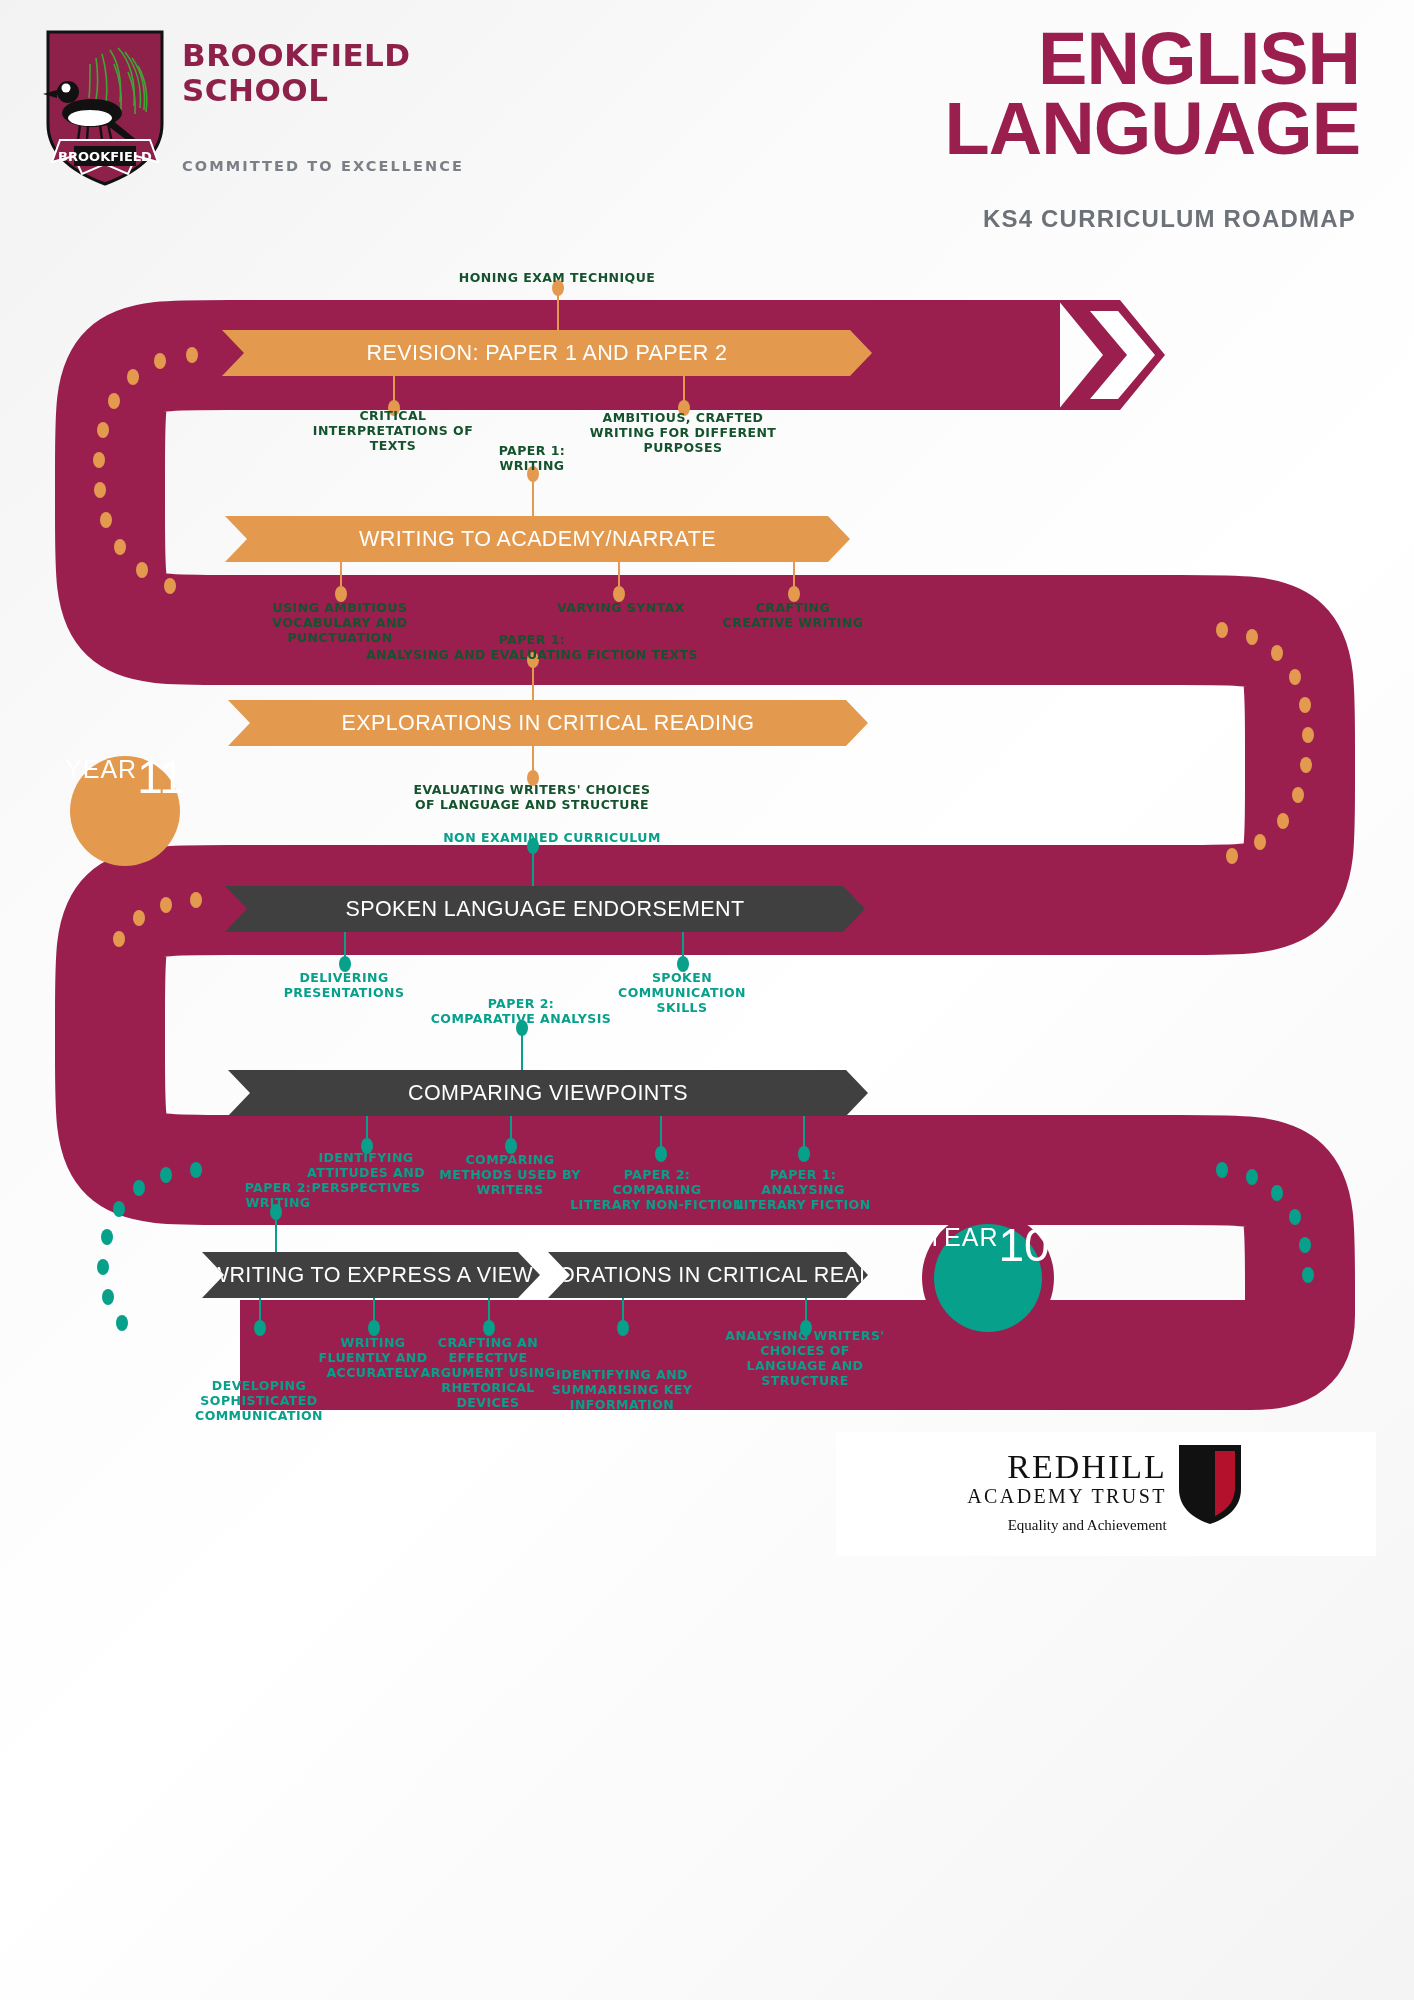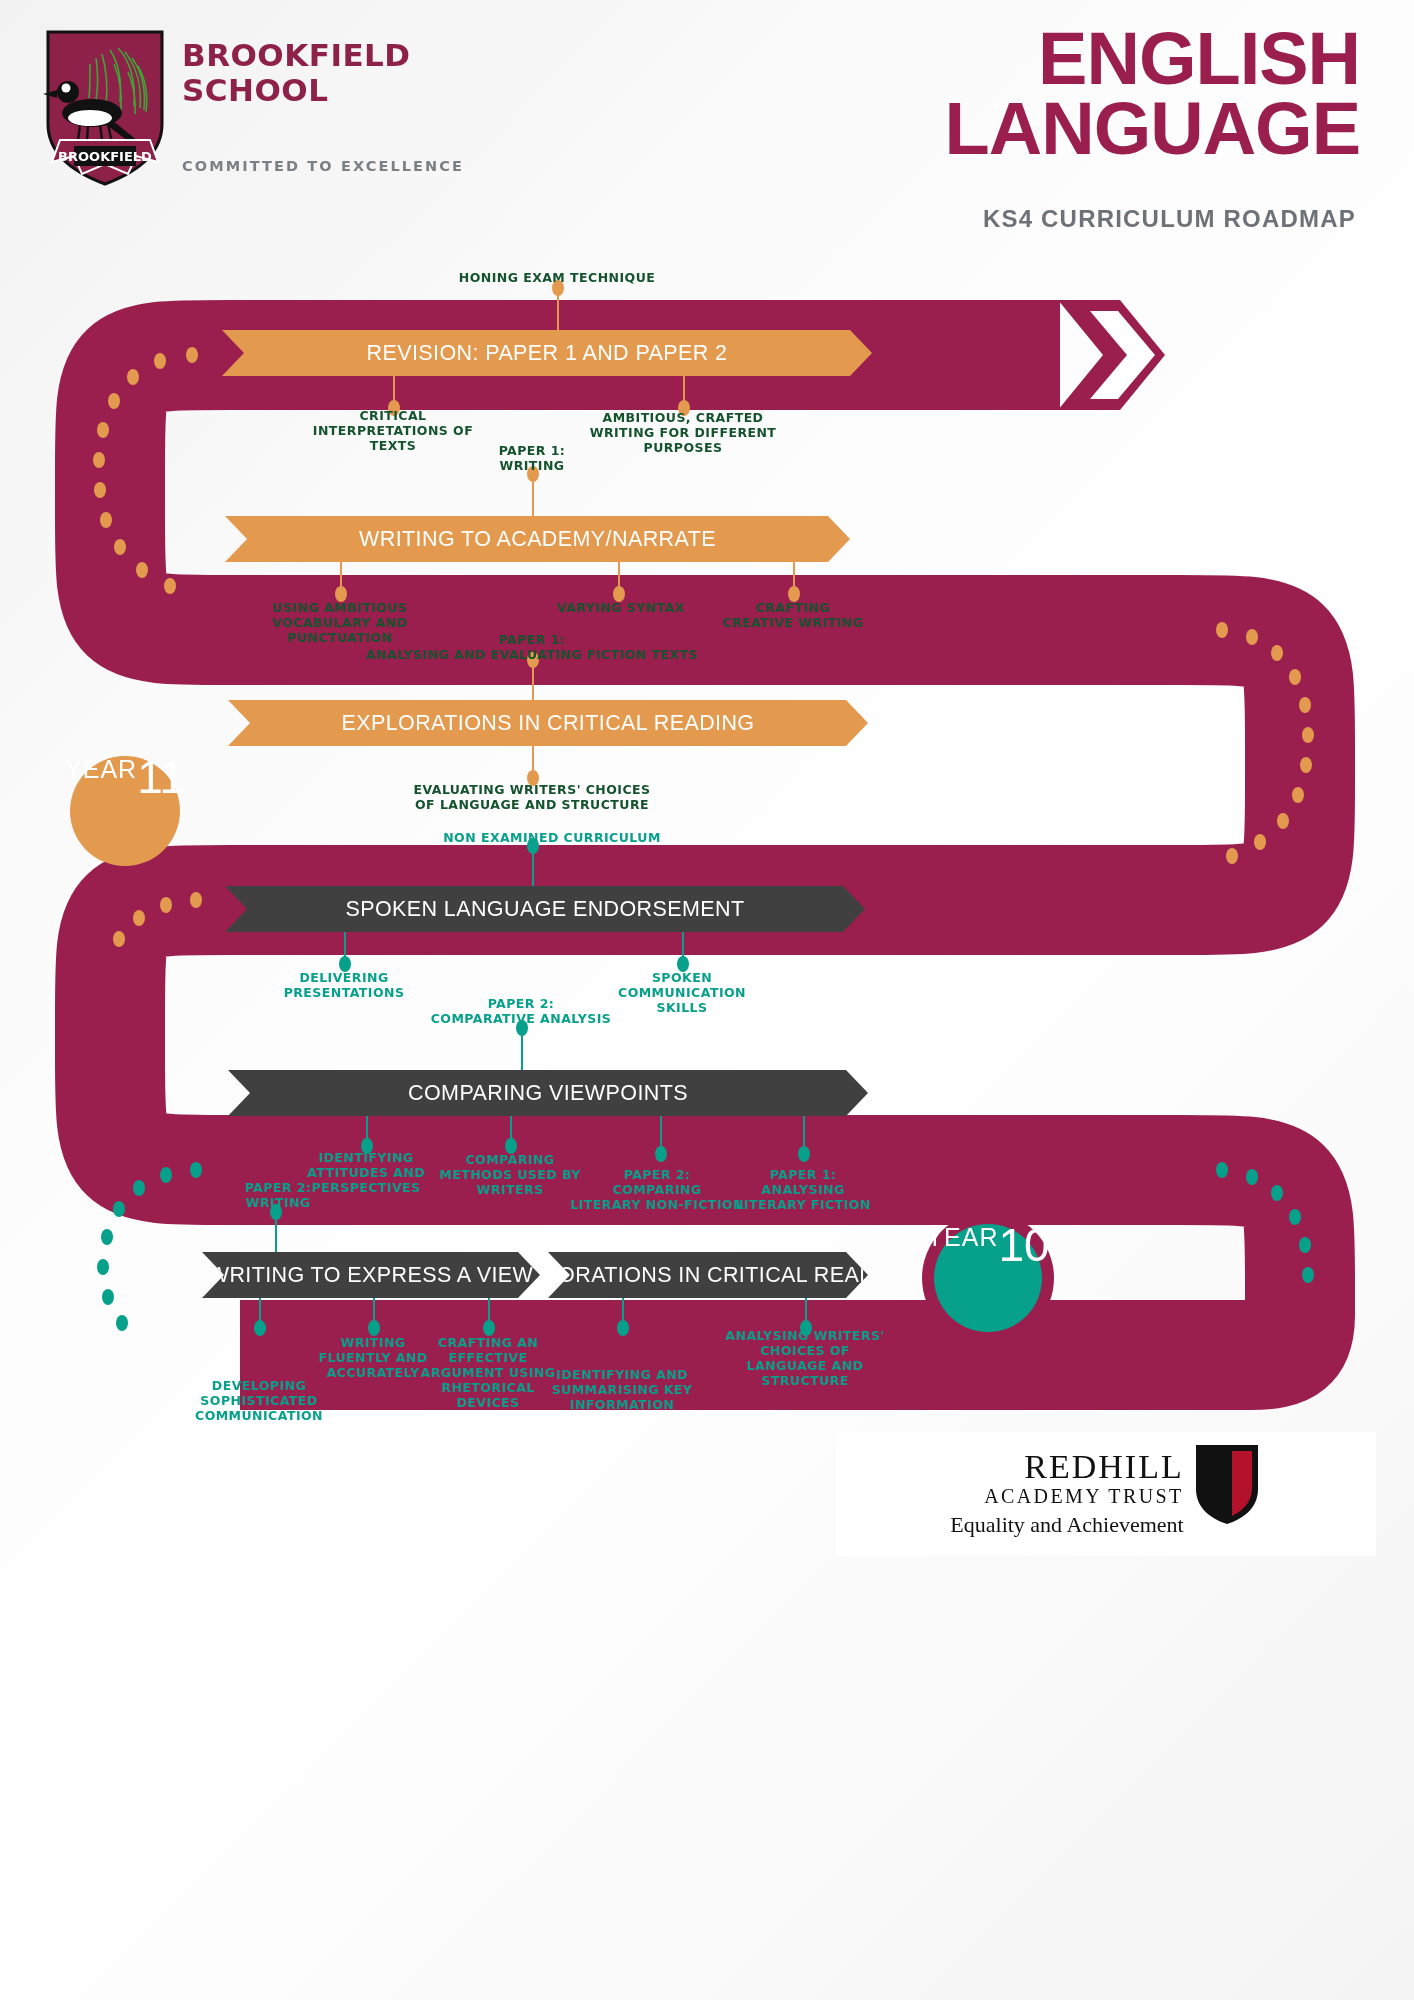--- a/index.html
+++ b/index.html
@@ -86,21 +86,21 @@
     display:flex;align-items:center;justify-content:center;
   }
   #redhill .rh-text{display:flex;flex-direction:column;align-items:flex-end;margin-right:8px;}
   #redhill .rh1{
     font-family:"Liberation Serif",serif;font-size:34px;letter-spacing:2px;color:#111;line-height:34px;
   }
   #redhill .rh2{
     font-family:"Liberation Serif",serif;font-size:20px;letter-spacing:2.4px;color:#111;line-height:24px;
   }
   #redhill .rh3{
-    font-family:"Liberation Serif",serif;font-size:22px;color:#111;line-height:26px;margin-top:4px;font-style:normal;
+    font-family:"Liberation Serif",serif;font-size:15px;color:#111;line-height:26px;margin-top:4px;font-style:normal;
   }
 </style>
 </head>
 <body>
 
 <div class="stage">
 
   <div class="abs" id="header">
 
     <svg class="abs" id="crest" viewBox="0 0 130 160">

